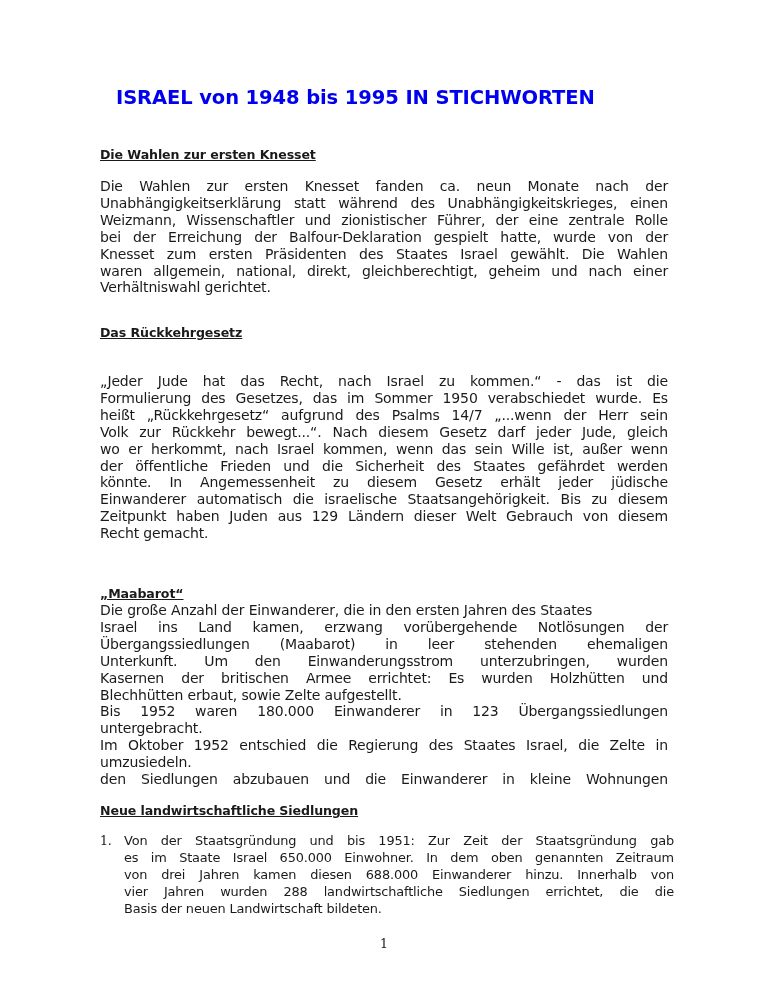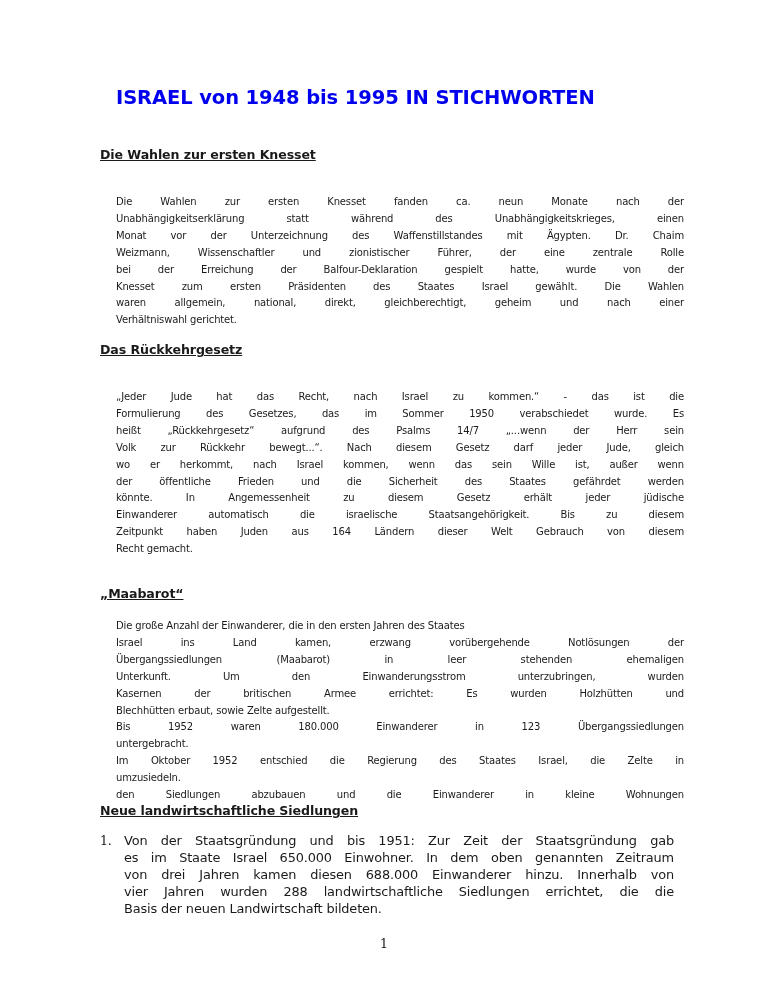--- a/index.html
+++ b/index.html
@@ -1,59 +1,58 @@
 <!DOCTYPE html>
 <html><head>
 <meta charset="utf-8">
 <style>
   html, body { margin: 0; padding: 0; background: #ffffff; }
   body { width: 768px; height: 994px; position: relative; overflow: hidden; font-family: "DejaVu Sans", sans-serif; color: #1a1a1a; }
   .page { position: absolute; left: 0; top: 0; width: 674px; height: 994px; }
   .title { position: absolute; left: 116px; top: 86px; font-family: "DejaVu Sans", sans-serif; font-weight: bold; font-size: 19.5px; color: #0000ee; letter-spacing: -0.1px; margin: 0; white-space: nowrap; }
   .heading { position: absolute; left: 100px; font-weight: bold; font-size: 12.6px; text-decoration: underline; margin: 0; white-space: nowrap; letter-spacing: -0.1px; text-align: right; }
-  .para { position: absolute; left: 100px; width: 568px; font-size: 10px; line-height: 16.9px; text-align: justify; margin: 16px; letter-spacing: -0.15px; }
+  .para { position: absolute; left: 100px; width: 568px; font-size: 14px; line-height: 16.9px; text-align: justify; margin: 0; letter-spacing: -0.15px; }
   .para .line { display: block; text-align: justify; text-align-last: justify; white-space: nowrap; }
   .para .line.last { text-align-last: left; }
   .list { position: absolute; left: 100px; width: 568px; font-size: 12.9px; line-height: 16.9px; margin: 0; letter-spacing: -0.15px; }
   .list-num { position: absolute; left: 0; top: 0; font-family: "DejaVu Serif", serif; font-size: 12.5px; }
   .list-body { margin-left: 24px; width: 550px; }
   .list-body .line { display: block; text-align: justify; text-align-last: justify; white-space: nowrap; }
   .list-body .line.last { text-align-last: left; }
   .page-number { position: absolute; left: 322px; top: 936px; width: 124px; text-align: center; font-family: "DejaVu Serif", serif; font-size: 12.5px; color: #1a1a1a; }
 </style>
 </head>
 <body>
 
 <div class="page">
 
   <h1 class="title" style="color: rgb(0, 0, 238);">ISRAEL von 1948 bis 1995 IN STICHWORTEN</h1>
 
   <h2 class="heading" style="top:147px;">Die Wahlen zur ersten Knesset</h2>
   <div class="para" style="top:178px;">
     <span class="line">Die Wahlen zur ersten Knesset fanden ca. neun Monate nach der</span>
     <span class="line">Unabhängigkeitserklärung statt während des Unabhängigkeitskrieges, einen</span>
-    <span class="line">Monat vor der Unterzeichnung des Waffenstillstandes mit Ägypten. Dr. Chaim</span>
     <span class="line">Weizmann,  Wissenschaftler und zionistischer Führer, der eine zentrale Rolle</span>
     <span class="line">bei der Erreichung der Balfour-Deklaration gespielt hatte, wurde von der</span>
     <span class="line">Knesset zum ersten Präsidenten des Staates Israel gewählt. Die Wahlen</span>
     <span class="line">waren allgemein, national, direkt, gleichberechtigt, geheim und nach einer</span>
     <span class="line last">Verhältniswahl gerichtet.</span>
   </div>
 
-  <h2 class="heading" style="top:342px;">Das Rückkehrgesetz</h2>
+  <h2 class="heading" style="top:325px;">Das Rückkehrgesetz</h2>
   <div class="para" style="top:373px;">
     <span class="line">„Jeder Jude hat das Recht, nach Israel zu kommen.“ - das ist die</span>
     <span class="line">Formulierung des Gesetzes, das im Sommer 1950 verabschiedet wurde. Es</span>
     <span class="line">heißt „Rückkehrgesetz“ aufgrund des Psalms 14/7 „...wenn der Herr sein</span>
     <span class="line">Volk zur Rückkehr bewegt...“. Nach diesem Gesetz darf jeder Jude, gleich</span>
     <span class="line">wo er herkommt, nach Israel kommen, wenn das sein Wille ist, außer wenn</span>
     <span class="line">der öffentliche Frieden und die Sicherheit des Staates gefährdet werden</span>
     <span class="line">könnte. In Angemessenheit zu diesem Gesetz erhält jeder jüdische</span>
     <span class="line">Einwanderer automatisch die israelische Staatsangehörigkeit. Bis zu diesem</span>
-    <span class="line">Zeitpunkt haben Juden aus 164 Ländern dieser Welt Gebrauch von diesem</span>
+    <span class="line">Zeitpunkt haben Juden aus 129 Ländern dieser Welt Gebrauch von diesem</span>
     <span class="line last">Recht gemacht.</span>
   </div>
 
   <h2 class="heading" style="top:586px;"> „Maabarot“</h2>
   <div class="para" style="top:602px;">
     <span class="line last">Die große Anzahl der Einwanderer, die in den ersten Jahren des Staates</span>
     <span class="line">Israel ins Land kamen, erzwang vorübergehende Notlösungen der</span>
     <span class="line">Übergangssiedlungen (Maabarot) in leer stehenden ehemaligen</span>
     <span class="line">Unterkunft. Um den Einwanderungsstrom unterzubringen, wurden</span>
     <span class="line">Kasernen der britischen Armee errichtet: Es wurden Holzhütten und</span>

